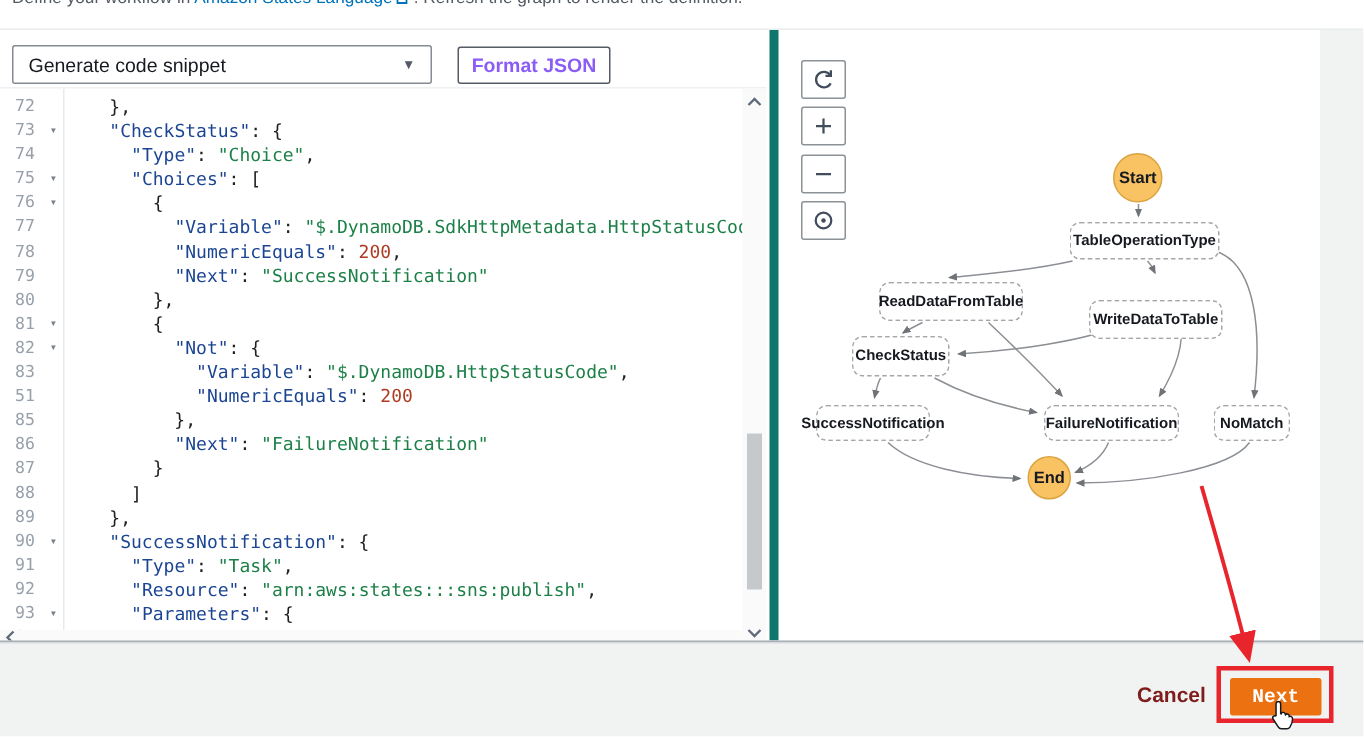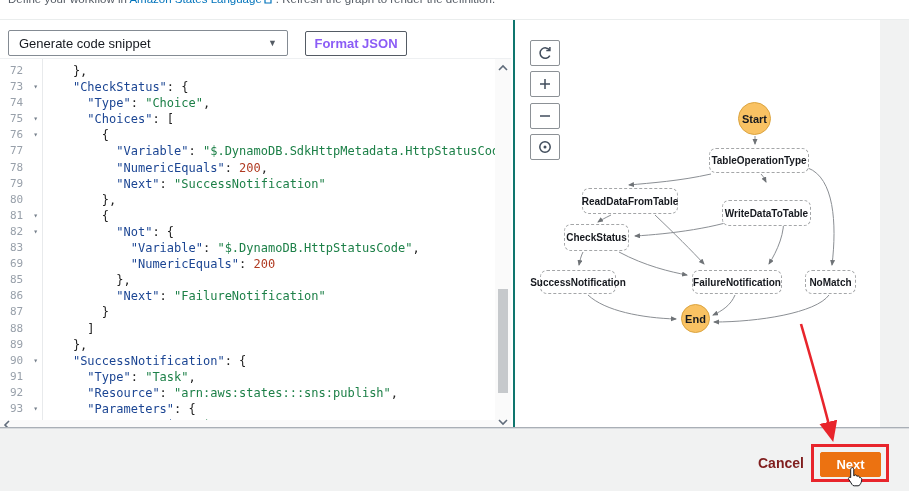--- a/index.html
+++ b/index.html
@@ -37,39 +37,39 @@
   .tk-p{color:#212121}.tk-k{color:#1b4593}.tk-s{color:#1d8048}.tk-n{color:#b03a21}
 
   .vscroll{position:absolute;right:0;top:0;width:16px;height:370px;background:#fafafa;}
   .vthumb{position:absolute;left:3px;top:230px;width:10px;height:104px;background:#c6c9cc;}
   .scroll-arrow{position:absolute;left:2px;color:#5f6b7a;}
   .hscroll{position:absolute;left:0;top:361px;width:495px;height:9px;background:#fafafa;}
   .chev{stroke:#5f6b7a;stroke-width:1.6;fill:none;}
 
   
   .gpanel{position:absolute;left:513px;top:20px;width:367px;height:407px;background:#fff;
-    border-left:2px solid #0f766e;box-sizing:border-box;}
+    border-left:6px solid #0f766e;box-sizing:border-box;}
   .gray-strip{position:absolute;left:880px;top:20px;width:29px;height:407px;background:#f1f2f2;}
   .gtool{position:absolute;left:15px;width:30px;height:26px;background:#fff;border:1px solid #8c9196;
     border-radius:2px;display:flex;align-items:center;justify-content:center;cursor:pointer;box-sizing:border-box;}
   .gtool svg{stroke:#414d5c;fill:none;stroke-width:1.5;}
   .edges{position:absolute;left:0;top:0;width:367px;height:407px;}
   .edge{fill:none;stroke:#8b8f94;stroke-width:1;}
   .gnode{position:absolute;display:flex;align-items:center;justify-content:center;
     color:#16191f;font-weight:700;cursor:pointer;box-sizing:border-box;white-space:nowrap;}
   .gbox{background:#fff;border:1px dashed #a4a6a8;border-radius:7px;font-size:10px;}
   .gcircle{background:#f9c263;border:1px solid #dba440;border-radius:50%;font-size:11px;}
 
   
   .footer{position:absolute;left:0;top:427px;width:909px;height:64px;background:#f1f2f2;
     border-top:1px solid #a9afb6;box-shadow:inset 0 1px 0 #d8dbde;box-sizing:border-box;}
   .cancel{position:absolute;left:758px;top:27px;font-size:14px;font-weight:700;color:#7f1d1d;cursor:pointer;}
   .btn-next{position:absolute;left:820px;top:24px;width:61px;height:25px;background:#ec7211;
     border:1px solid #ec7211;border-radius:2px;color:#fff;font-size:13px;font-weight:700;
-    display:flex;align-items:center;justify-content:center;cursor:pointer;box-sizing:border-box;}
+    display:flex;align-items:center;justify-content:center;cursor:pointer;box-sizing:border-box;font-family:Liberation Mono, monospace;}
 
   
   .ann-rect{position:absolute;left:811px;top:444px;width:78px;height:38px;
     border:3px solid #e8252c;box-sizing:border-box;z-index:60;pointer-events:none;}
   .ann-svg{position:absolute;left:0;top:0;width:909px;height:491px;z-index:61;pointer-events:none;}
   .cursor-svg{position:absolute;left:845px;top:467px;z-index:62;pointer-events:none;}
 </style>
 </head>
 <body>
 
@@ -97,21 +97,21 @@
           <div class="gutter-row"><span>74</span><span class="fold"></span></div>
           <div class="gutter-row"><span>75</span><span class="fold">▾</span></div>
           <div class="gutter-row"><span>76</span><span class="fold">▾</span></div>
           <div class="gutter-row"><span>77</span><span class="fold"></span></div>
           <div class="gutter-row"><span>78</span><span class="fold"></span></div>
           <div class="gutter-row"><span>79</span><span class="fold"></span></div>
           <div class="gutter-row"><span>80</span><span class="fold"></span></div>
           <div class="gutter-row"><span>81</span><span class="fold">▾</span></div>
           <div class="gutter-row"><span>82</span><span class="fold">▾</span></div>
           <div class="gutter-row"><span>83</span><span class="fold"></span></div>
-          <div class="gutter-row"><span>69</span><span class="fold"></span></div>
+          <div class="gutter-row"><span>51</span><span class="fold"></span></div>
           <div class="gutter-row"><span>85</span><span class="fold"></span></div>
           <div class="gutter-row"><span>86</span><span class="fold"></span></div>
           <div class="gutter-row"><span>87</span><span class="fold"></span></div>
           <div class="gutter-row"><span>88</span><span class="fold"></span></div>
           <div class="gutter-row"><span>89</span><span class="fold"></span></div>
           <div class="gutter-row"><span>90</span><span class="fold">▾</span></div>
           <div class="gutter-row"><span>91</span><span class="fold"></span></div>
           <div class="gutter-row"><span>92</span><span class="fold"></span></div>
           <div class="gutter-row"><span>93</span><span class="fold">▾</span></div>
           <div class="gutter-row"><span>94</span><span class="fold"></span></div>

